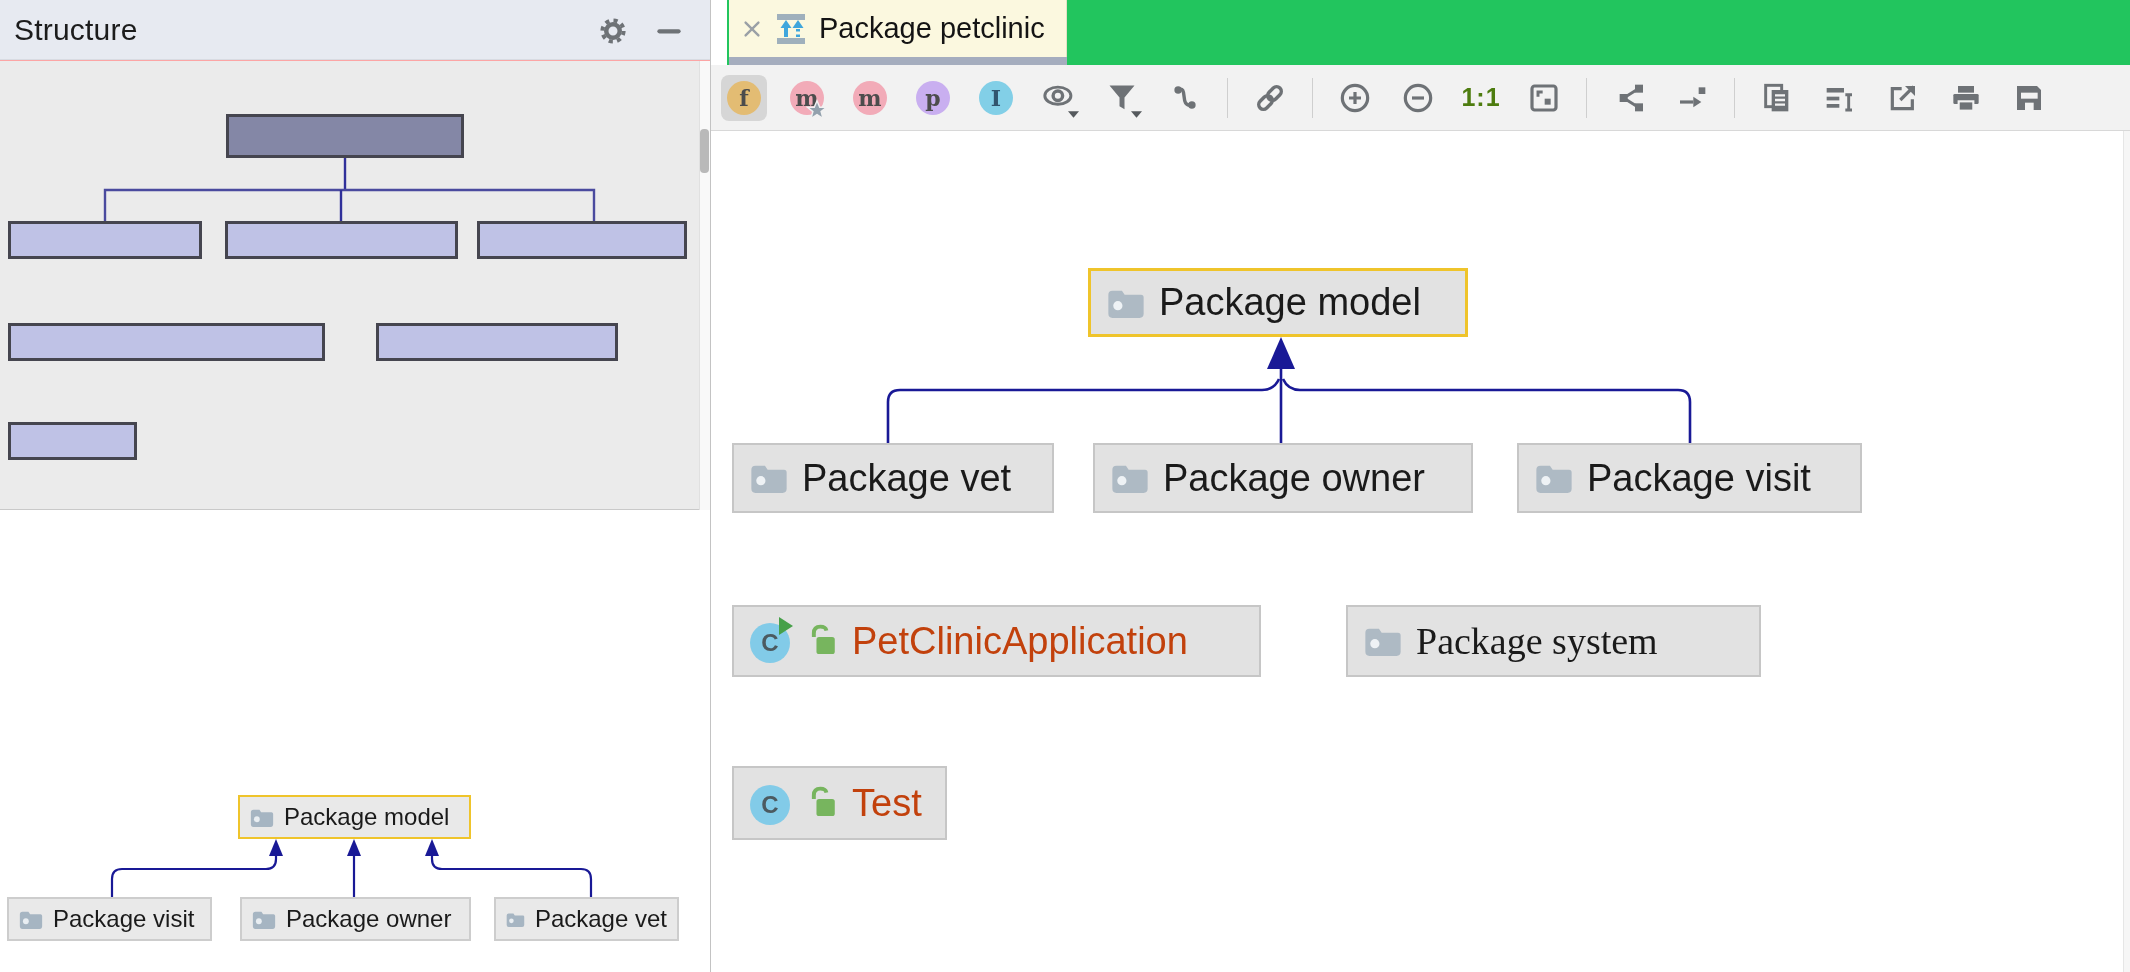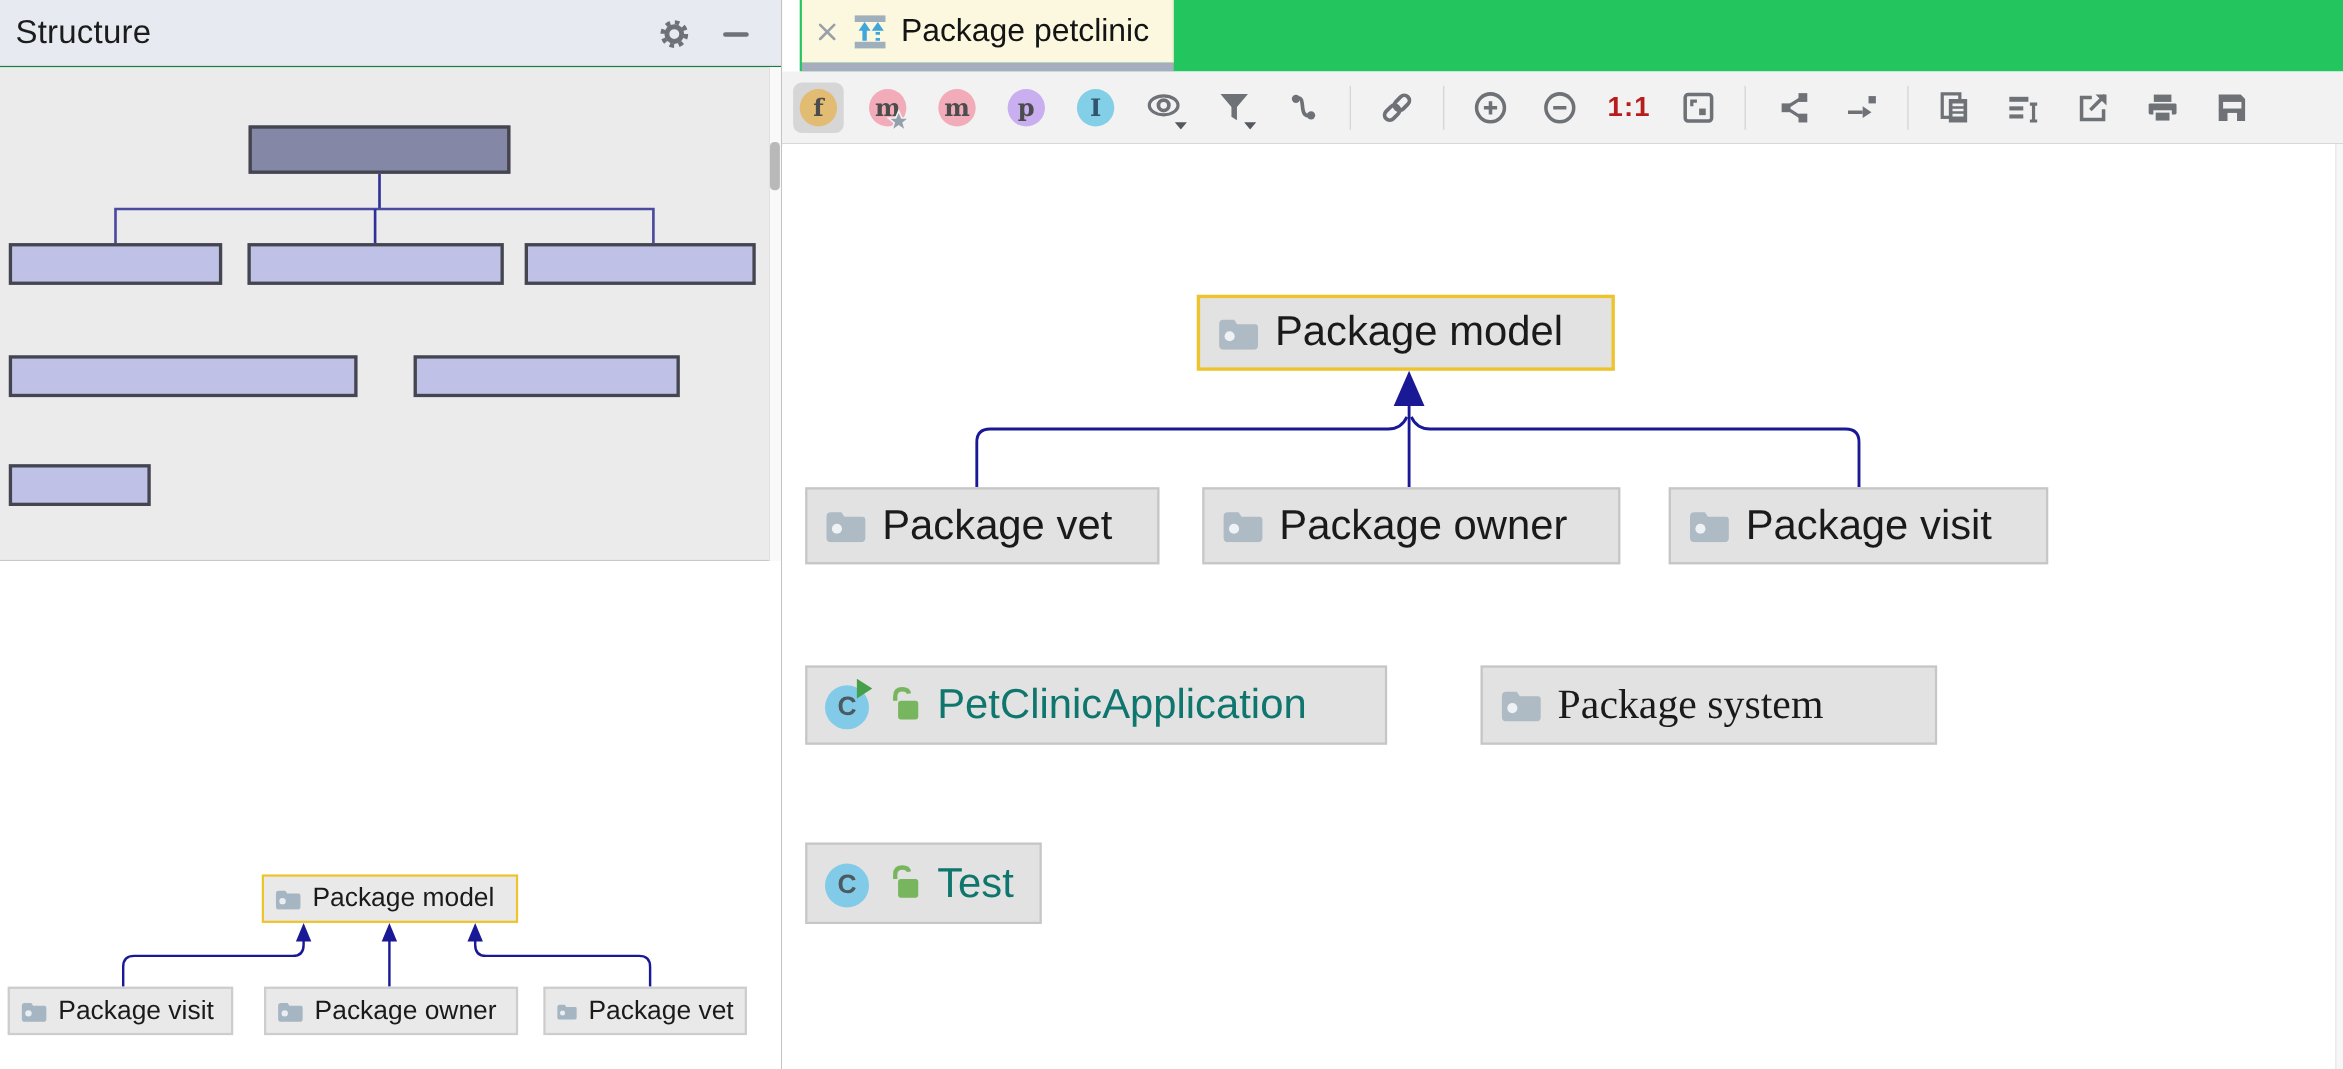--- a/index.html
+++ b/index.html
@@ -1,21 +1,21 @@
 <!DOCTYPE html>
 <html><head>
 <meta charset="utf-8">
 <style>
   * { margin:0; padding:0; box-sizing:border-box; }
   html,body { width:2130px; height:972px; overflow:hidden; background:#fff;
               font-family:"Liberation Sans", sans-serif; }
   #app { position:relative; width:2130px; height:972px; }
 
   
-  #structure-panel { position:absolute; left:0; top:0; width:710px; height:792px; background:#15803d; }
+  #structure-panel { position:absolute; left:0; top:0; width:710px; height:792px; background:#fca5a5; }
   #structure-header { position:absolute; left:0; top:0; width:710px; height:60px;
     background:#e7eaf1; border-bottom:1px solid #d8dbe2; display:flex; align-items:center; }
   #structure-title { font-size:30px; color:#1c1c1c; padding-left:14px; letter-spacing:.2px; }
   .hdr-btn { position:absolute; top:12px; width:38px; height:38px; display:flex; align-items:center; justify-content:center; }
   #gear-btn { right:78px; }
   #hide-btn { right:22px; }
 
   #overview-area { position:absolute; left:0; top:61px; width:710px; height:449px; background:#ebebeb; border-bottom:1px solid #c9c9c9; }
   .ovbox { position:absolute; background:#bfc2e6; border:3px solid #45454f; }
   .ovbox.sel { background:#8487a6; }
@@ -41,30 +41,30 @@
   #toolbar { position:absolute; left:0; top:65px; width:1419px; height:66px; background:#f2f2f2;
     border-bottom:1px solid #d8d8d8; display:flex; align-items:center; padding-left:10px; gap:17px; }
   .tbtn { position:relative; width:46px; height:46px; flex:0 0 auto; display:flex; align-items:center; justify-content:center; border-radius:8px; }
   .tbtn.selected { background:#d6d6d6; }
   .tsep { width:1px; height:40px; background:#cfcfcf; flex:0 0 auto; margin:0 2px; }
   .circ { width:34px; height:34px; border-radius:50%; display:flex; align-items:center; justify-content:center;
     font-family:"DejaVu Serif", serif; font-size:22px; font-weight:600; color:#4c4c4c; }
   .c-amber { background:#e3bc73; } .c-pink { background:#f2abb8; } .c-purple { background:#c9aff0; } .c-blue { background:#82cfe7; color:#31556e; }
   .badge-star { position:absolute; right:2px; bottom:0; }
   .caret { position:absolute; right:3px; bottom:3px; }
-  .ratio-label { font-size:25px; font-weight:bold; color:#b91c1c; letter-spacing:1px; }
+  .ratio-label { font-size:25px; font-weight:bold; color:#4d7c0f; letter-spacing:1px; }
 
   #canvas { position:absolute; left:0; top:131px; width:1419px; height:841px; background:#fff; }
   #canvas-scroll { position:absolute; right:0; top:0; width:7px; height:841px; background:#f6f6f6; border-left:1px solid #e6e6e6; }
 
   .node { position:absolute; background:#e2e2e2; border:2px solid #c6c6c6;
     display:flex; align-items:center; gap:14px; padding:0 16px; white-space:nowrap; }
   .node.sel { border:3px solid #efc42b; }
   .nlabel { font-size:38px; color:#1a1a1a; }
-  .nlabel.cls { color:#0f766e; }
+  .nlabel.cls { color:#c2410c; }
   .class-badge { position:relative; width:44px; height:44px; flex:0 0 auto; }
   .class-circle { position:absolute; left:0; bottom:0; width:40px; height:40px; border-radius:50%; background:#82cbe8;
     display:flex; align-items:center; justify-content:center; font-size:24px; font-weight:bold; color:#4c5a60; }
   .run-overlay { position:absolute; right:-2px; top:-3px; }
   svg { display:block; }
 </style>
 </head>
 <body>
 <div id="app">
 

